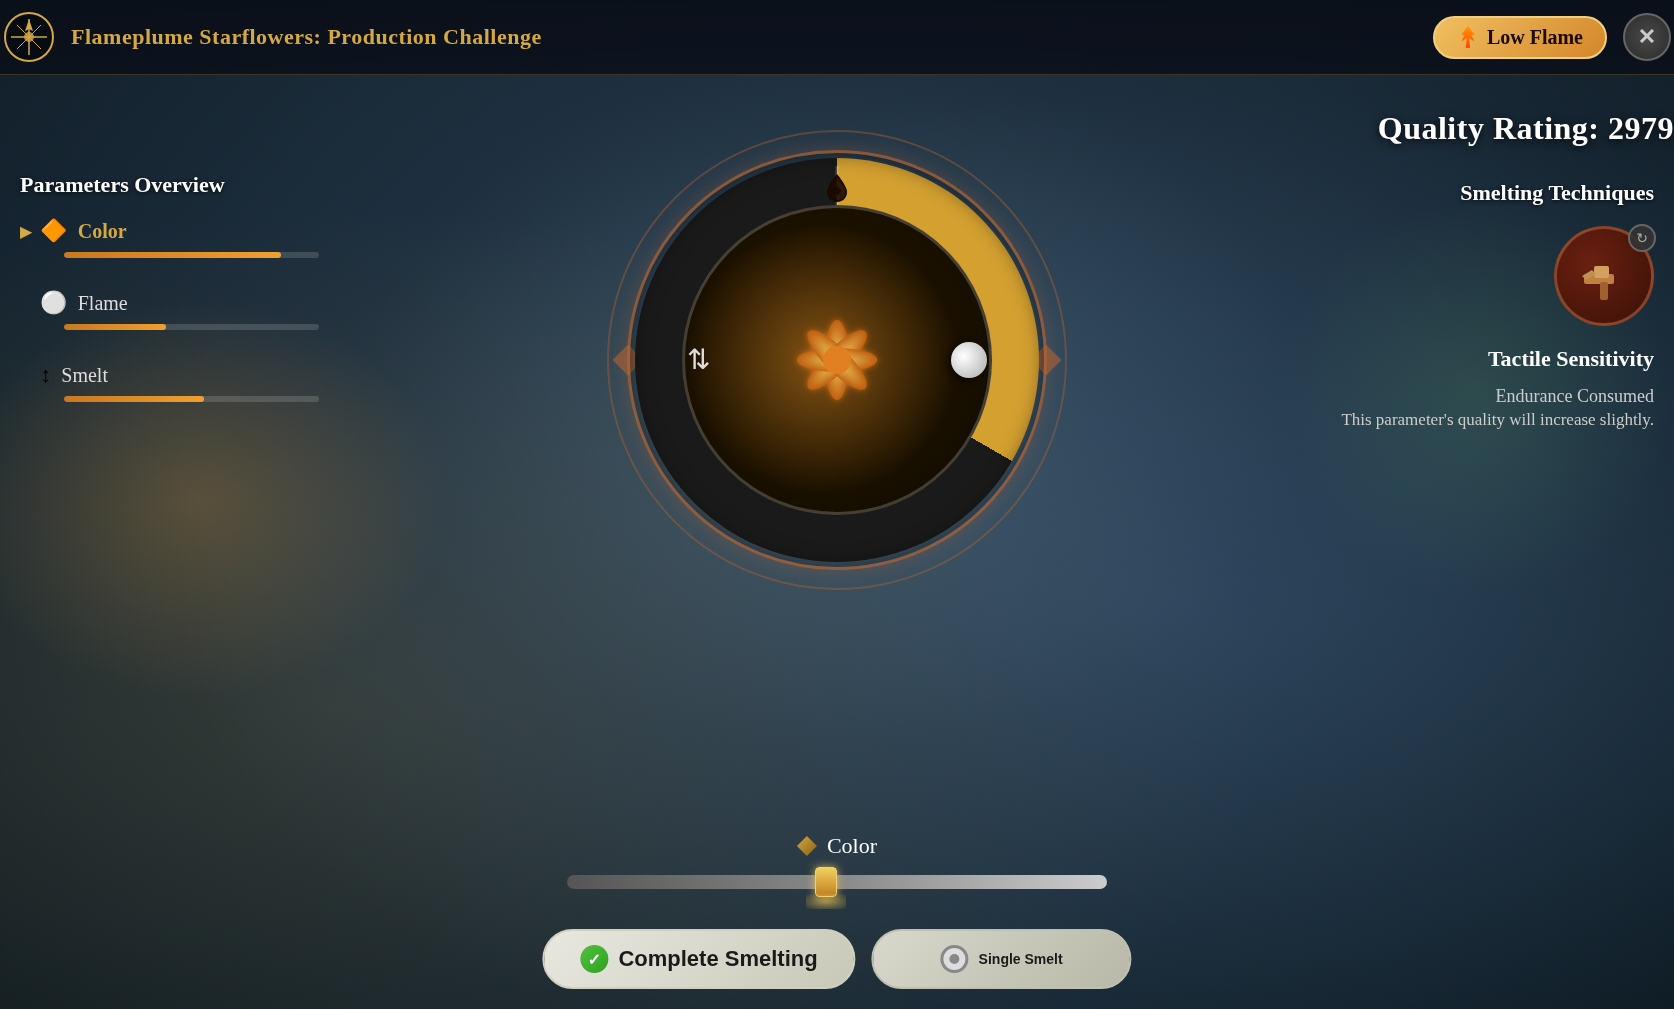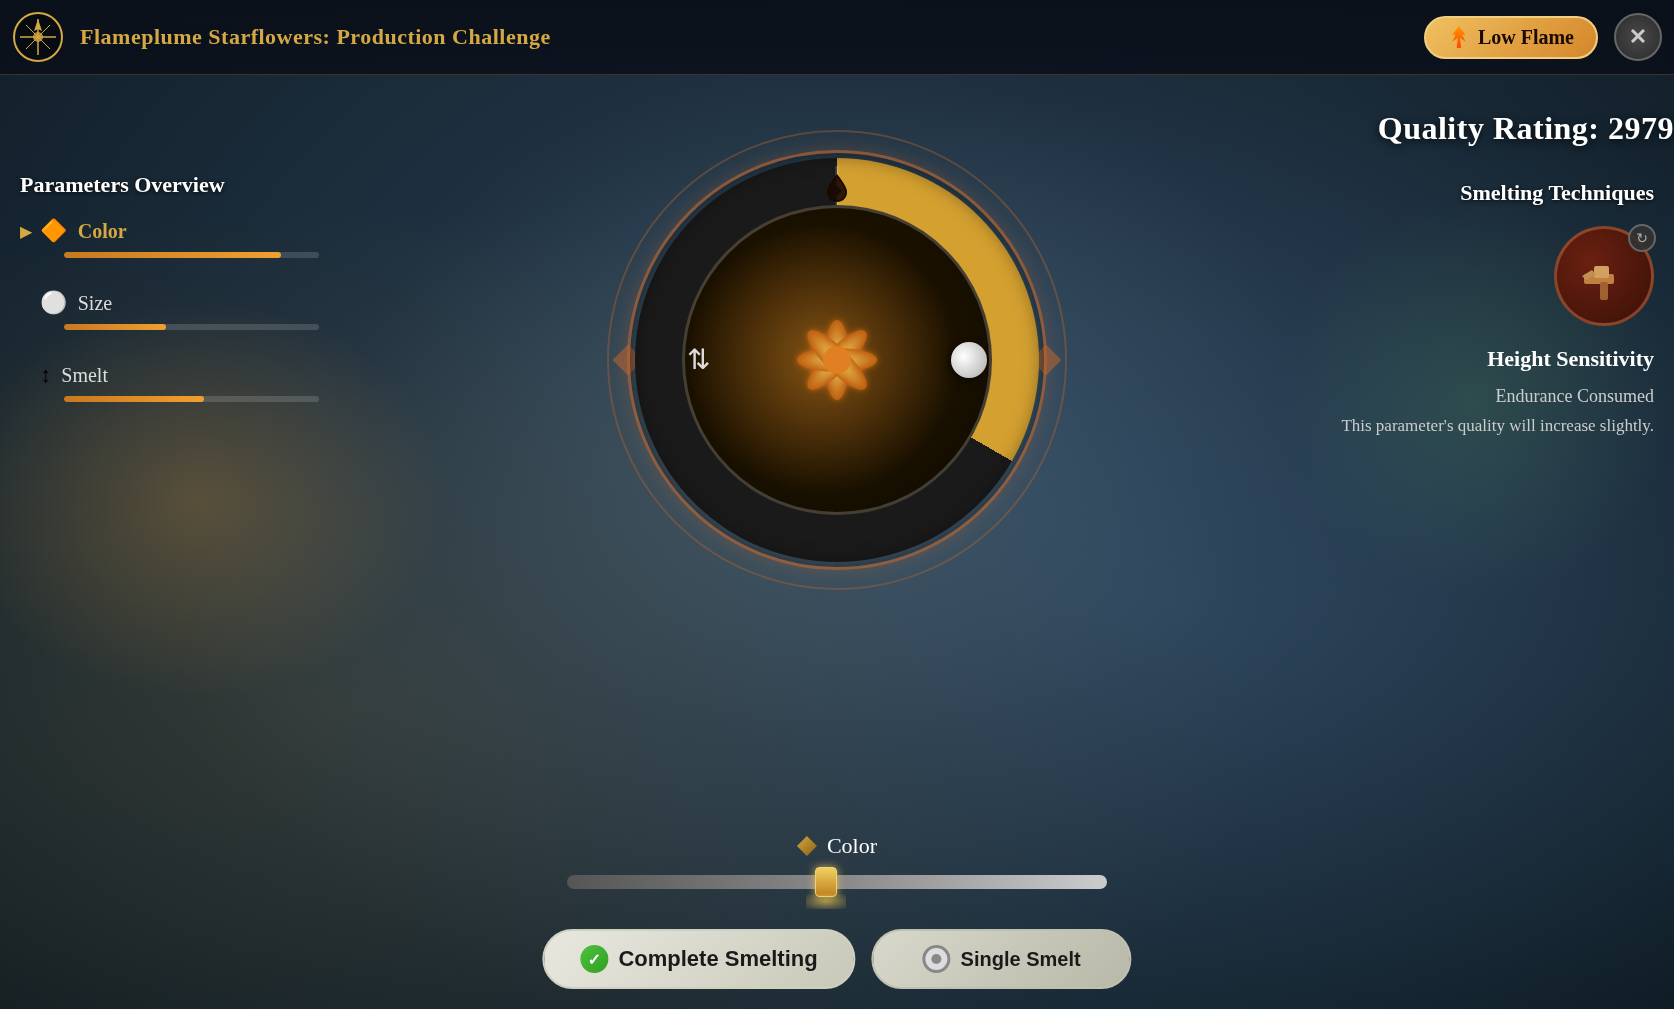--- a/index.html
+++ b/index.html
@@ -54,21 +54,21 @@
     .top-bar {
       position: absolute;
       top: 0;
       left: 0;
       right: 0;
       height: 75px;
       background: linear-gradient(180deg, rgba(10,15,25,0.95) 0%, rgba(10,15,25,0.85) 100%);
       border-bottom: 1px solid rgba(180,140,60,0.3);
       display: flex;
       align-items: center;
-      padding: 0 12px;
+      padding: 0 3px;
       z-index: 10;
     }
 
     .top-bar-logo {
       width: 52px;
       height: 52px;
       margin-right: 16px;
     }
 
     .top-bar-logo svg {
@@ -422,21 +422,21 @@
     }
 
     .btn-single {
       display: flex;
       align-items: center;
       gap: 10px;
       background: linear-gradient(135deg, #d8d8cc, #b8b8a8);
       border: 2px solid #c0c0b0;
       border-radius: 30px;
       padding: 14px 36px;
-      font-size: 20px;
+      font-size: 14px;
       font-weight: bold;
       color: #1a1a1a;
       cursor: pointer;
       min-width: 260px;
       justify-content: center;
     }
 
     .btn-circle-icon {
       width: 28px;
       height: 28px;
@@ -507,21 +507,20 @@
     .technique-name {
       color: #ffffff;
       font-size: 22px;
       font-weight: bold;
       margin-bottom: 14px;
     }
 
     .endurance-label {
       color: #cccccc;
       font-size: 18px;
-      margin-bottom: 6px;
     }
 
     .endurance-value {
       color: #d4a843;
       font-size: 18px;
       margin-bottom: 14px;
       display: flex;
       align-items: center;
       justify-content: flex-end;
       gap: 6px;
@@ -601,21 +600,21 @@
       <div class="param-bar-track">
         <div class="param-bar-fill" style="width:85%;"></div>
       </div>
     </div>
   </div>
 
   <div class="param-row">
     <div class="param-header">
       <span class="param-arrow" style="visibility:hidden;">▶</span>
       <span style="margin-right:10px; font-size:22px;">⚪</span>
-      <span class="param-label-plain">Size</span>
+      <span class="param-label-plain">Flame</span>
     </div>
     <div style="margin-left: 44px;">
       <div class="param-bar-track">
         <div class="param-bar-fill" style="width:40%;"></div>
       </div>
     </div>
   </div>
 
   <div class="param-row">
     <div class="param-header">
@@ -730,16 +729,16 @@
 
     <svg width="60" height="60" viewBox="0 0 60 60">
       <rect x="10" y="28" width="30" height="10" rx="2" fill="#c08040"></rect>
       <rect x="20" y="20" width="15" height="12" rx="2" fill="#d4a060"></rect>
       <rect x="26" y="36" width="8" height="18" rx="2" fill="#a06030"></rect>
       <path d="M8 30 L18 24 L22 28 L12 34 Z" fill="#c09050"></path>
     </svg>
     <div class="refresh-badge">↻</div>
   </div>
 
-  <div class="technique-name">Height Sensitivity</div>
+  <div class="technique-name">Tactile Sensitivity</div>
   <div class="endurance-label">Endurance Consumed</div>
   <div class="technique-desc">This parameter's quality will increase slightly.</div>
 </div>
 
 </body></html>

